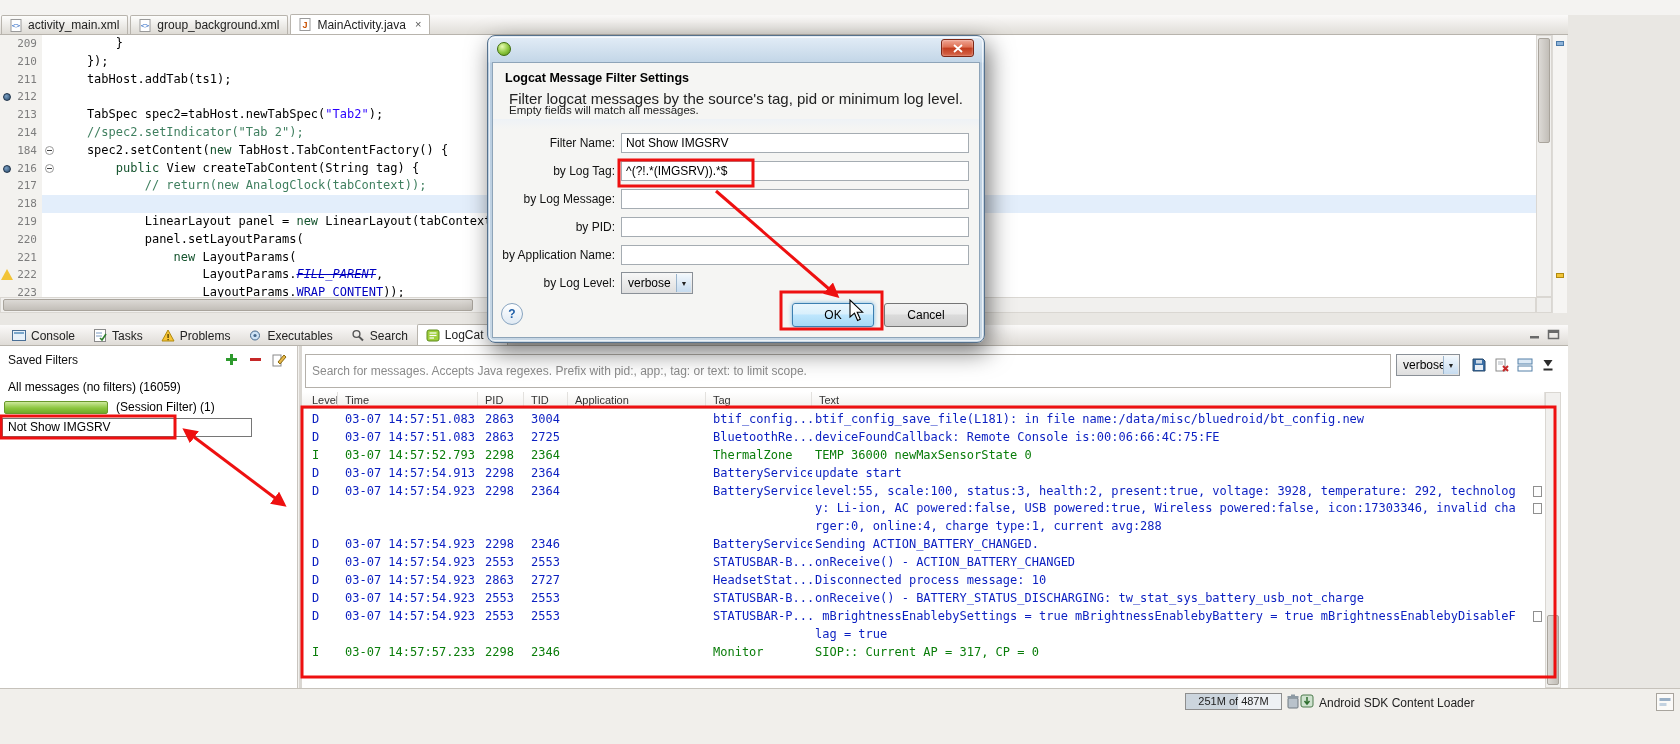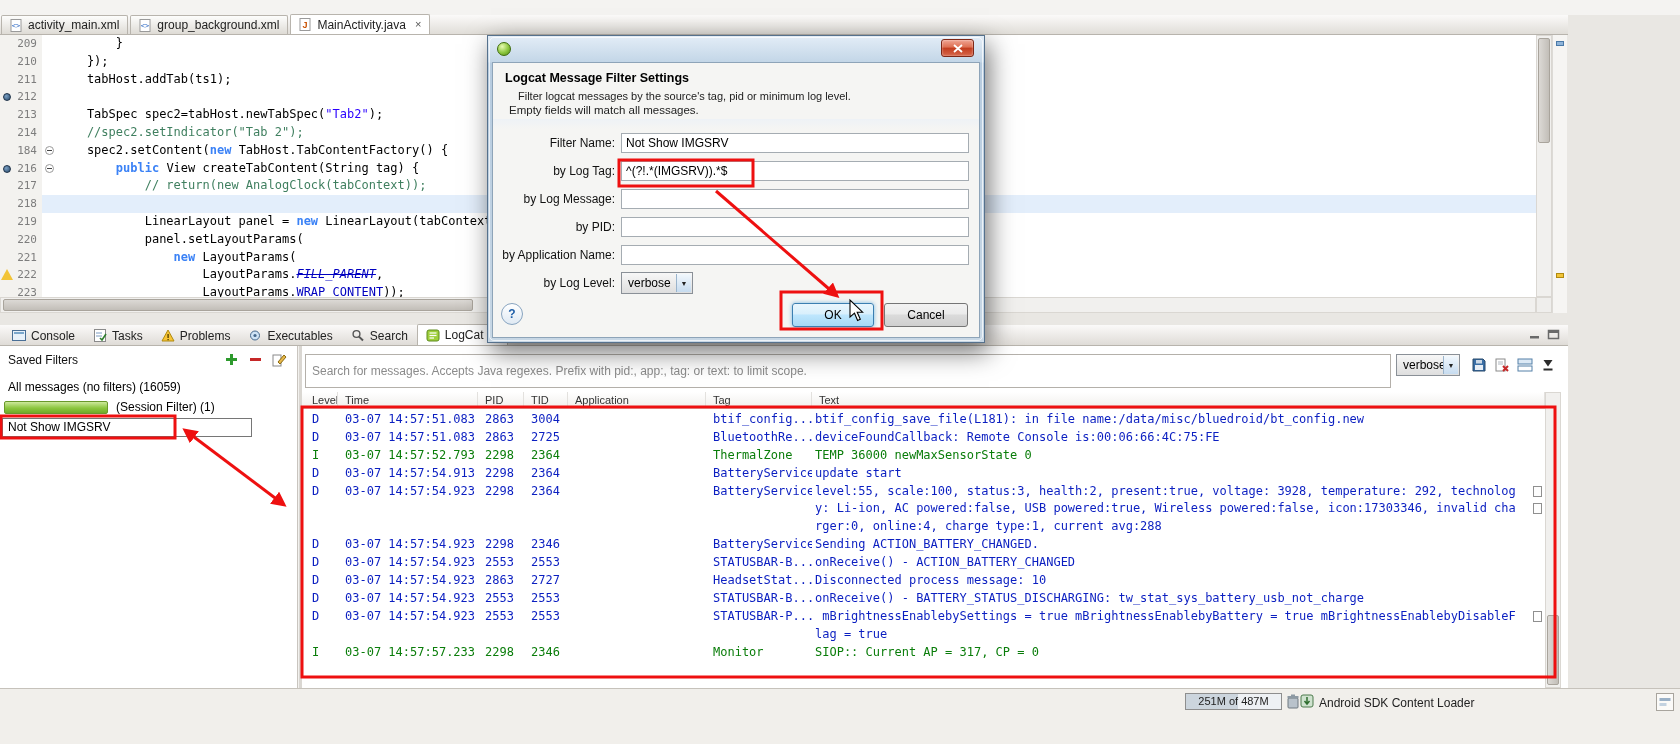--- a/index.html
+++ b/index.html
@@ -22,21 +22,21 @@
 
   
   #editor{position:absolute;left:0;top:35px;width:1536px;height:262px;background:#fff;overflow:hidden}
   .code-row{display:flex;height:17.8px;line-height:17.8px}
   .gm{width:14px;flex:none;background:#f3f2ef;position:relative}
   .gn{width:28px;flex:none;background:#f3f2ef;color:#7d7d7d;text-align:right;padding-right:5px;
       font-family:"DejaVu Sans Mono","Liberation Mono",monospace;font-size:11px}
   .gf{width:16px;flex:none;background:#fff;position:relative}
   .ct{flex:1;white-space:pre;font-family:"DejaVu Sans Mono","Liberation Mono",monospace;font-size:12px}
   .code-row.current .gf,.code-row.current .ct{background:#e3eefb}
-  .tok-keyword{color:#3b82f6;font-weight:bold}
+  .tok-keyword{color:#14532d;font-weight:normal}
   .tok-string{color:#2a00ff}
   .tok-comment{color:#3f7f5f}
   .tok-static{color:#0000c0;}
   .tok-deprecated{color:#0000c0;font-style:italic;text-decoration:line-through}
   .marker-breakpoint{position:absolute;left:3px;top:5px;width:8px;height:8px;border-radius:50%;
       background:radial-gradient(circle at 35% 35%,#7aa0c4,#2a4a6b);border:1px solid #1c3148}
   .marker-warning{position:absolute;left:1px;top:3px;width:0;height:0;
       border-left:6px solid transparent;border-right:6px solid transparent;border-bottom:11px solid #f2c437}
   .fold{position:absolute;left:3px;top:4px;width:9px;height:9px;border:1px solid #9a9a9a;border-radius:50%;background:#fff}
   .fold::after{content:"";position:absolute;left:1px;right:1px;top:3px;height:1px;background:#444}
@@ -101,32 +101,32 @@
   
   #status-bar{position:absolute;left:0;top:688px;width:1680px;height:56px;background:#f1efeb;border-top:1px solid #c6c2bb}
   #mem-gauge{position:absolute;left:1185px;top:4px;width:97px;height:17px;border:1px solid #8e8e8e;
      background:linear-gradient(90deg,#ccd5dd 0 55%,#eef1f4 55%);text-align:center;font-size:11px;line-height:15px;color:#222}
   #gc-btn{position:absolute;left:1287px;top:5px}
   #job-icon{position:absolute;left:1300px;top:5px}
   #job-label{position:absolute;left:1319px;top:7px;color:#222}
   #corner-icon{position:absolute;left:1656px;top:4px;width:18px;height:18px;border:1px solid #a8a49d;background:#fbfaf8;display:flex;align-items:center;justify-content:center}
 
   
-  #dialog{position:absolute;left:487px;top:35px;width:498px;height:308px;border-radius:0;z-index:50;
+  #dialog{position:absolute;left:487px;top:35px;width:498px;height:308px;border-radius:8px;z-index:50;
      background:linear-gradient(#e3edf7,#c3d6e7 26px,#b6cbdf 27px,#c7d7e5);
      border:1px solid #56718c;box-shadow:4px 9px 24px rgba(0,0,0,.55)}
   #dialog::before{content:"";position:absolute;inset:1px;border:1px solid rgba(255,255,255,.7);border-radius:5px;pointer-events:none}
   .dlg-orb{position:absolute;left:9px;top:6px;width:14px;height:14px;border-radius:50%;
      background:radial-gradient(circle at 35% 30%,#e7fbb0,#8cc63f 55%,#548a15);border:1px solid #3f6d0d}
   .dlg-close{position:absolute;top:3px;right:10px;width:33px;height:18px;border-radius:3px;cursor:default;
      background:linear-gradient(#f0a492,#dd6f52 45%,#c23c1e 50%,#d6664a);border:1px solid #7e2716;
      display:flex;align-items:center;justify-content:center;box-shadow:inset 0 0 2px rgba(255,255,255,.7)}
   .dlg-body{position:absolute;left:4px;right:4px;top:26px;bottom:4px;background:#f5f5f3;border:1px solid #8ea4b8}
   .dlg-heading{position:absolute;left:12px;top:8px;font-weight:bold;font-size:12.5px;color:#000}
-  .dlg-desc1{position:absolute;left:25px;top:27px;font-size:11px;color:#222}
+  .dlg-desc1{position:absolute;left:16px;top:27px;font-size:15px;color:#222}
   .dlg-desc2{position:absolute;left:16px;top:41px;font-size:11.5px;color:#222}
   .dlg-band{position:absolute;left:0;right:0;top:56px;height:10px;background:linear-gradient(#eef2f6,#f5f5f3)}
   .dlg-row{position:absolute;left:0;width:100%;height:28px;display:flex;align-items:center}
   .dlg-label{width:128px;text-align:right;padding-right:6px;color:#111}
   .win-input{width:348px;height:20px;border:1px solid #a5acb2;background:#fff;padding:0 4px;font-size:12px;
      font-family:"Liberation Sans",sans-serif;color:#000}
   .dlg-help{position:absolute;left:8px;top:240px;width:22px;height:22px;border-radius:50%;border:1px solid #88a4c0;
      background:linear-gradient(#ffffff,#dfe9f3);color:#1f5fa8;font-weight:bold;display:flex;align-items:center;justify-content:center}
   .btn{position:absolute;height:24px;border-radius:3px;font-size:12px;display:flex;align-items:center;justify-content:center;cursor:default}
   .btn.ok{left:299px;top:240px;width:82px;border:1px solid #3c7fb1;

